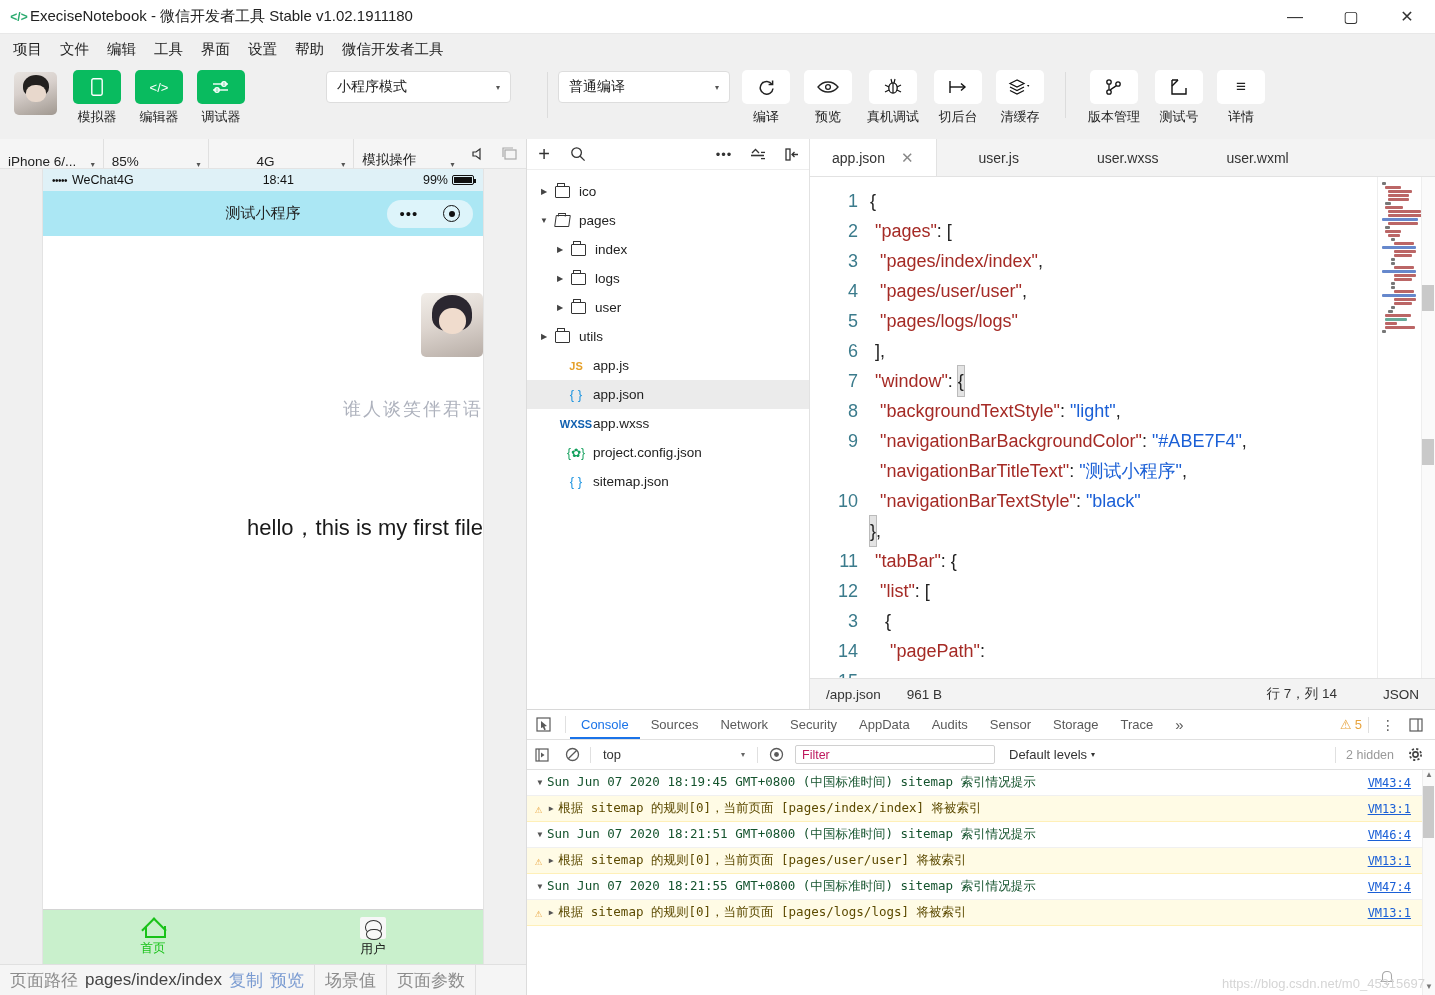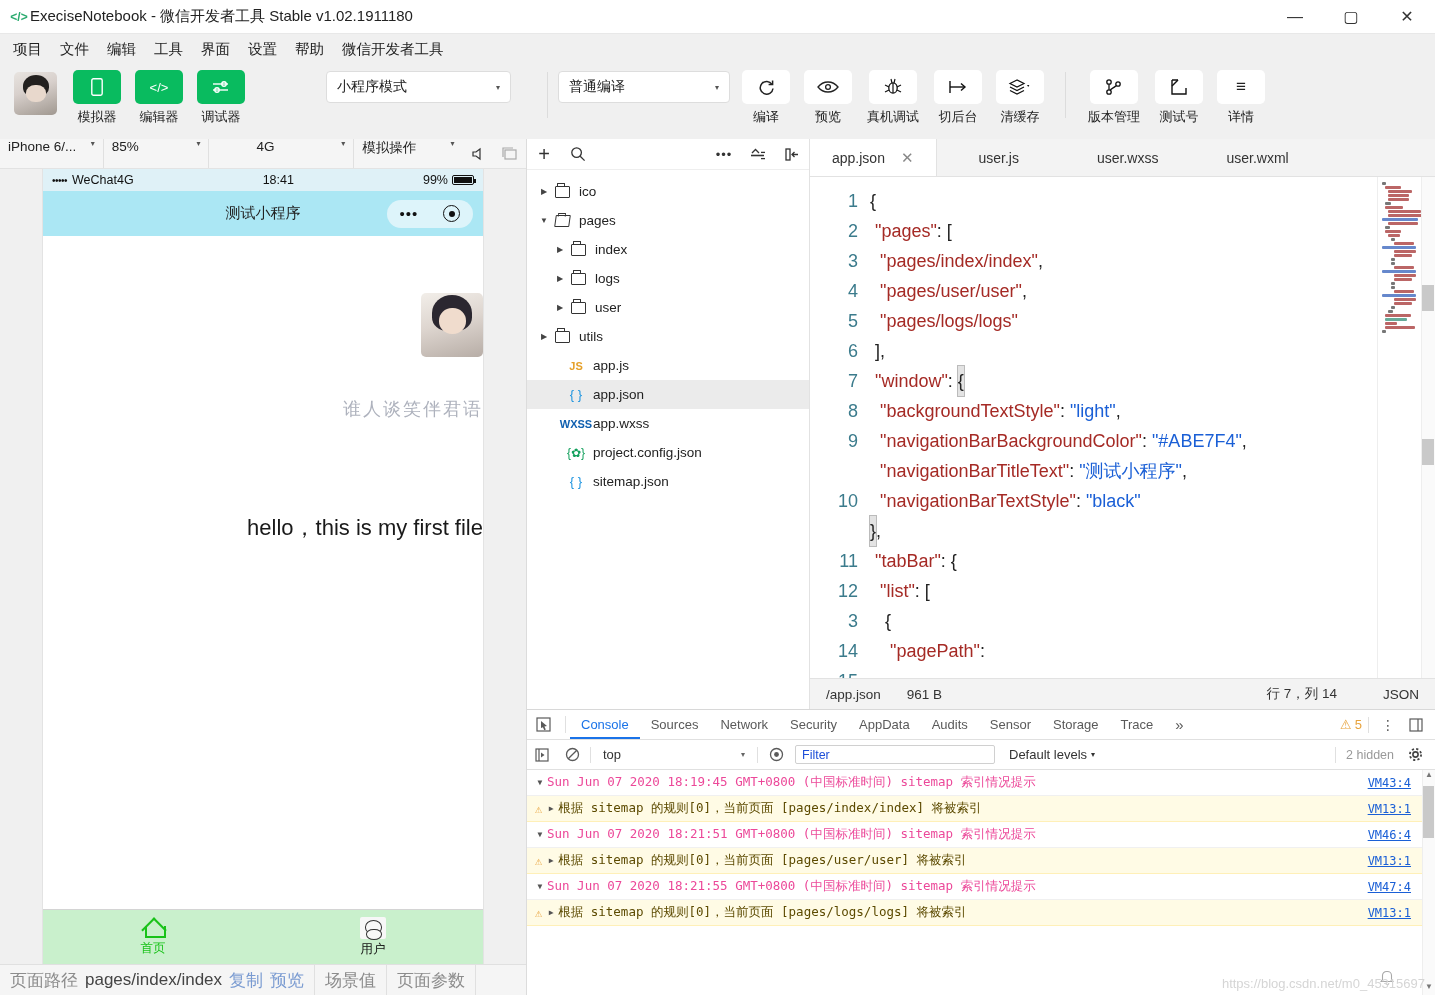--- a/index.html
+++ b/index.html
@@ -113,21 +113,21 @@
   
   .sim-col {
     width: 527px; flex: none; display: flex; flex-direction: column;
     background: #f0f0f0; border-right: 1px solid #dcdcdc;
   }
   .sim-toolbar {
     height: 30px; display: flex; align-items: center;
     background: #f5f5f5; border-bottom: 1px solid #e2e2e2; flex: none;
   }
   .sim-sel {
-    height: 30px; display: flex; align-items: flex-start; justify-content: space-between;
+    height: 30px; display: flex; align-items: flex-end; justify-content: space-between;
     padding: 0 8px; font-size: 13.5px; color: #222;
     border-right: 1px solid #e0e0e0; white-space: nowrap;
   }
   .sim-sel .caret { font-size: 8px; color: #555; margin-left: 14px; }
   .sim-icn {
     width: 34px; height: 30px; display: flex; align-items: center; justify-content: center;
     color: #333; font-size: 14px;
   }
   .phone-wrap {
     flex: 1; display: flex; justify-content: center; padding-top: 0;
@@ -304,33 +304,33 @@
   .dt-ico-btn { width: 26px; height: 30px; display:flex;align-items:center;justify-content:center;
     color: #5a5a5a; font-size: 14px; }
   .dt-filterbar { height: 30px; display: flex; align-items: center; gap: 0;
     border-bottom: 1px solid #e0e0e0; background: #fff; flex: none; }
   .fb-ico { width: 30px; height: 30px; display:flex;align-items:center;justify-content:center;
      color:#5a5a5a; font-size: 14px;}
   .fb-ctx { width: 160px; display:flex;align-items:center;justify-content:space-between;
     padding: 0 9px; font-size: 13px; color: #333; }
   .fb-ctx .caret { font-size: 8px; color: #666; }
   .fb-filter { width: 200px; height: 19px; border: 1px solid #d0d0d0; border-radius: 2px;
-    font-size: 12.5px; color: #1d4ed8; display: flex; align-items: center; padding: 0 6px;
+    font-size: 12.5px; color: #be185d; display: flex; align-items: center; padding: 0 6px;
     margin-left: 4px; }
   .fb-levels { margin-left: 14px; font-size: 13px; color: #333; display:flex;align-items:center;gap:4px;}
   .fb-right { margin-left: auto; display:flex;align-items:center;gap:8px;padding-right:7px;
     font-size: 12.5px; color: #999; }
   .console { flex: 1; overflow: hidden; position: relative; background: #fff; }
   .c-row { display: flex; align-items: center; font-size: 12.5px; height: 26px;
     font-family: "DejaVu Sans Mono", monospace; border-bottom: 1px solid #f0f0f0;
     padding-left: 6px; }
   .c-row.warn { background: #fffbe5; border-bottom: 1px solid #fff0b8; }
   .c-row .arrow { width: 14px; text-align: center; color: #555; font-size: 8px; flex:none; }
   .c-row .wicon { color: #e8a33d; font-size: 12px; margin: 0 2px; flex:none; }
-  .c-row .msg { flex: 1; color: #ec4899; white-space: nowrap; overflow: hidden; }
+  .c-row .msg { flex: 1; color: #14532d; white-space: nowrap; overflow: hidden; }
   .c-row.warn .msg { color: #5c4a00; }
   .c-row .src { color: #1a5fd6; text-decoration: underline; font-family: "DejaVu Sans Mono", monospace;
     font-size: 12px; padding-right: 24px; flex:none; }
   .c-scroll { position: absolute; right: 0; top: 0; bottom: 0; width: 13px; background: #fafafa;
     border-left: 1px solid #eee; }
   .c-scroll .up, .c-scroll .dn { height: 13px; text-align: center; font-size: 8px; color: #777; }
   .c-thumb { position: absolute; right: 1px; top: 16px; width: 11px; height: 52px; background: #c9c9c9; }
 
   .watermark { position: absolute; right: 10px; bottom: 4px; font-size: 13px;
     color: #d5d5d5; pointer-events: none; }

